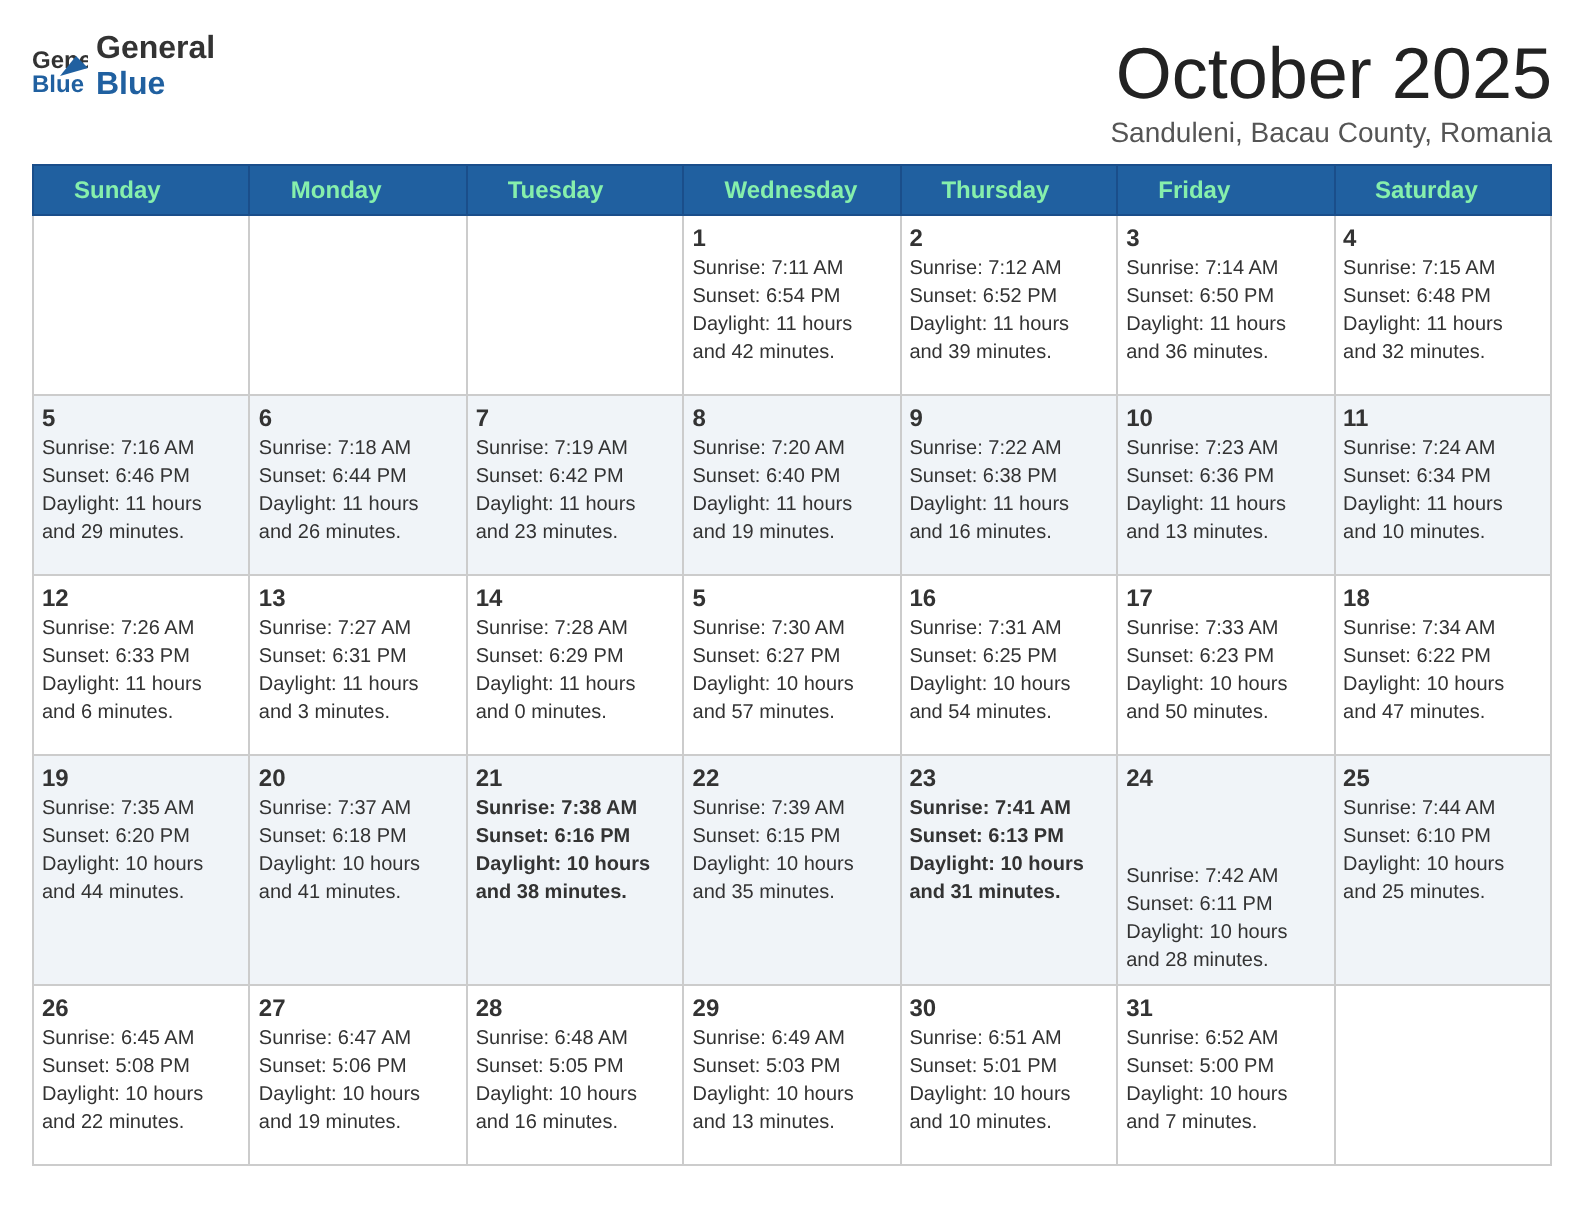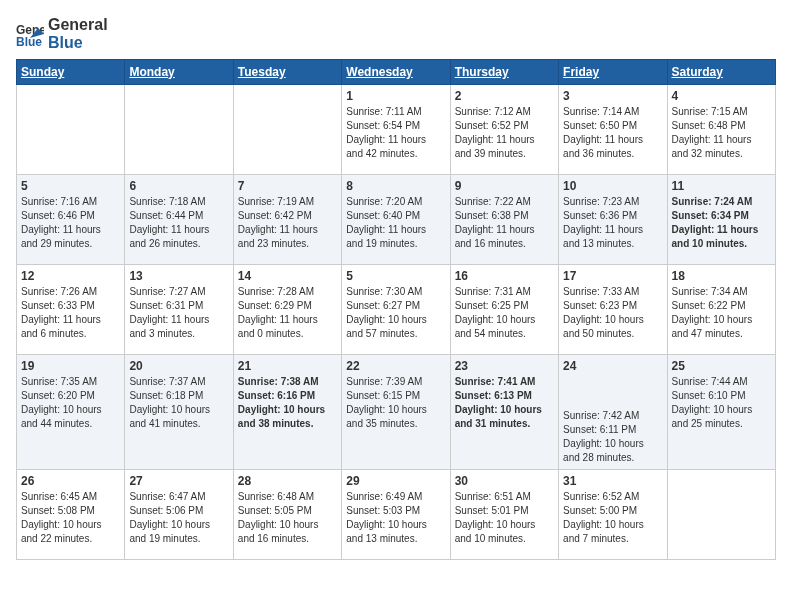--- a/index.html
+++ b/index.html
@@ -37,26 +37,25 @@
       font-size: 14px;
       color: #555;
     }
     table {
       width: 100%;
       border-collapse: collapse;
       table-layout: fixed;
     }
     th {
       background-color: #2060a0;
-      color: #ffffff;
+      color: #86efac;
       font-size: 12px;
-      padding: 5px 4px;
+      padding: 5px 20px;
       text-align: left;
       border: 1px solid #1a4e8a;
-      text-decoration: underline;
     }
     td {
       vertical-align: top;
       border: 1px solid #ccc;
       padding: 4px;
       font-size: 10.5px;
       color: #333;
       height: 90px;
     }
     .day-number {
@@ -91,20 +90,24 @@
       <polygon points="14,18 22,8 28,14" fill="#2060a0"></polygon>
       <text x="0" y="26" font-size="12" font-weight="bold" fill="#2060a0">Blue</text>
     </svg>
     <div>
       <div style="display:flex;flex-direction:column;line-height:1.1;">
         <span style="font-size:16px;font-weight:bold;color:#333;">General</span>
         <span style="font-size:16px;font-weight:bold;color:#2060a0;">Blue</span>
       </div>
     </div>
   </div>
+  <div class="title-area">
+    <div class="month-title">October 2025</div>
+    <div class="subtitle">Sanduleni, Bacau County, Romania</div>
+  </div>
 </div>
 
 <table>
   <thead>
     <tr>
     <th>Sunday</th>
         <th>Monday</th>
         <th>Tuesday</th>
         <th>Wednesday</th>
         <th>Thursday</th>
@@ -184,21 +187,21 @@
         </td>
         <td>
           <span class="day-number">10</span>
           <div class="day-info" style="white-space: pre-line;">Sunrise: 7:23 AM
 Sunset: 6:36 PM
 Daylight: 11 hours
 and 13 minutes.</div>
         </td>
         <td>
           <span class="day-number">11</span>
-          <div class="day-info" style="white-space: pre-line; font-weight: bold;">Sunrise: 7:24 AM
+          <div class="day-info" style="white-space: pre-line;">Sunrise: 7:24 AM
 Sunset: 6:34 PM
 Daylight: 11 hours
 and 10 minutes.</div>
         </td>
       </tr>
       <tr>
         <td>
           <span class="day-number">12</span>
           <div class="day-info" style="white-space: pre-line;">Sunrise: 7:26 AM
 Sunset: 6:33 PM

